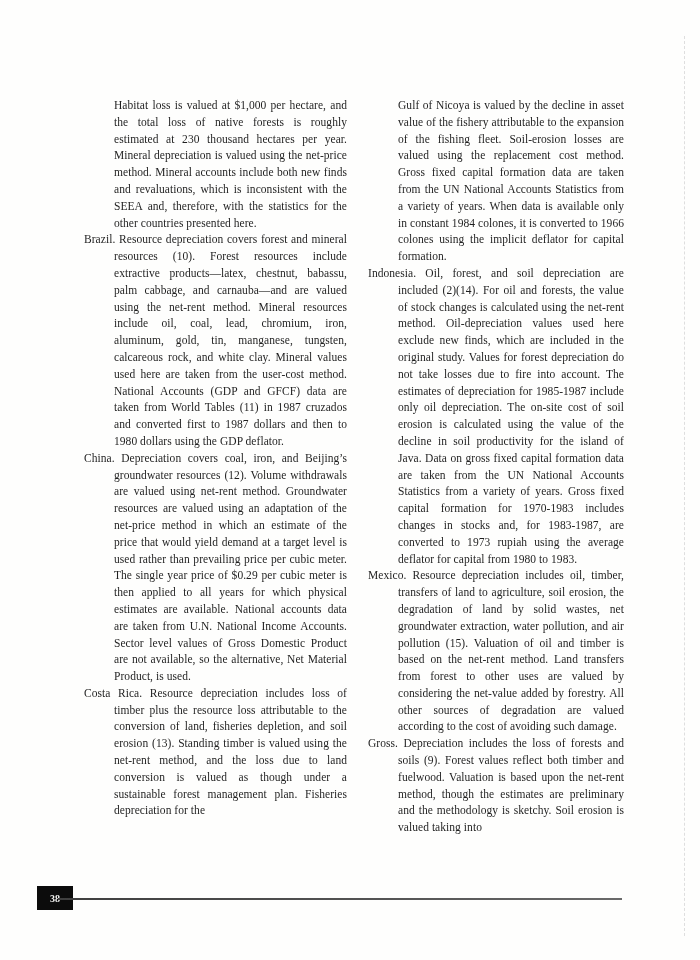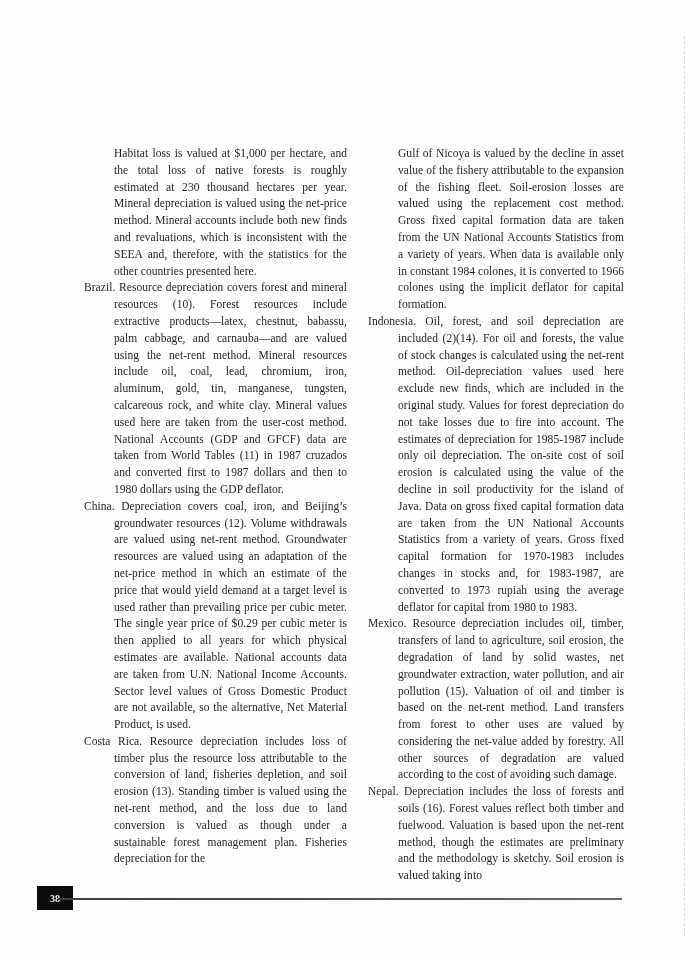--- a/index.html
+++ b/index.html
@@ -4,21 +4,21 @@
 <style>
   * { margin: 0; padding: 0; box-sizing: border-box; }
   html, body { width: 700px; height: 960px; }
   body {
     position: relative;
     background: #fefefd;
     font-family: "Liberation Serif", serif;
     color: #1f1f1f;
     overflow: hidden;
   }
-  .column { position: absolute; top: 97px; margin-top: 48px; }
+  .column { position: absolute; top: 97px; }
   .col-left  { left: 84px;  width: 263px; }
   .col-right { left: 368px; width: 256px; }
   p.entry {
     font-size: 11.5px;
     line-height: 16.8px;
     text-align: justify;
     padding-left: 30px;
     text-indent: -30px;
     letter-spacing: 0.05px;
   }
@@ -56,20 +56,20 @@
 <div class="column col-left">
     <p class="entry continuation"><span>Habitat loss is valued at $1,000 per hectare, and the total loss of native forests is roughly estimated at 230 thousand hectares per year. Mineral depreciation is valued using the net-price method. Mineral accounts include both new finds and revaluations, which is inconsistent with the SEEA and, therefore, with the statistics for the other countries presented here.</span></p>
     <p class="entry"><span class="country-label">Brazil</span><span>. Resource depreciation covers forest and mineral resources (10). Forest resources include extractive products—latex, chestnut, babassu, palm cabbage, and carnauba—and are valued using the net-rent method. Mineral resources include oil, coal, lead, chromium, iron, aluminum, gold, tin, manganese, tungsten, calcareous rock, and white clay. Mineral values used here are taken from the user-cost method. National Accounts (GDP and GFCF) data are taken from World Tables (11) in 1987 cruzados and converted first to 1987 dollars and then to 1980 dollars using the GDP deflator.</span></p>
     <p class="entry"><span class="country-label">China</span><span>. Depreciation covers coal, iron, and Beijing’s groundwater resources (12). Volume withdrawals are valued using net-rent method. Groundwater resources are valued using an adaptation of the net-price method in which an estimate of the price that would yield demand at a target level is used rather than prevailing price per cubic meter. The single year price of $0.29 per cubic meter is then applied to all years for which physical estimates are available. National accounts data are taken from U.N. National Income Accounts. Sector level values of Gross Domestic Product are not available, so the alternative, Net Material Product, is used.</span></p>
     <p class="entry"><span class="country-label">Costa Rica</span><span>. Resource depreciation includes loss of timber plus the resource loss attributable to the conversion of land, fisheries depletion, and soil erosion (13). Standing timber is valued using the net-rent method, and the loss due to land conversion is valued as though under a sustainable forest management plan. Fisheries depreciation for the</span></p>
   </div>
 <div class="column col-right">
     <p class="entry continuation"><span>Gulf of Nicoya is valued by the decline in asset value of the fishery attributable to the expansion of the fishing fleet. Soil-erosion losses are valued using the replacement cost method. Gross fixed capital formation data are taken from the UN </span><span class="seg-italic">National Accounts Statistics</span><span> from a variety of years. When data is available only in constant 1984 colones, it is converted to 1966 colones using the implicit deflator for capital formation.</span></p>
     <p class="entry"><span class="country-label">Indonesia</span><span>. Oil, forest, and soil depreciation are included (2)(14). For oil and forests, the value of stock changes is calculated using the net-rent method. Oil-depreciation values used here exclude new finds, which are included in the original study. Values for forest depreciation do not take losses due to fire into account. The estimates of depreciation for 1985-1987 include only oil depreciation. The on-site cost of soil erosion is calculated using the value of the decline in soil productivity for the island of Java. Data on gross fixed capital formation data are taken from the UN </span><span class="seg-italic">National Accounts Statistics</span><span> from a variety of years. Gross fixed capital formation for 1970-1983 includes changes in stocks and, for 1983-1987, are converted to 1973 rupiah using the average deflator for capital from 1980 to 1983.</span></p>
     <p class="entry"><span class="country-label">Mexico</span><span>. Resource depreciation includes oil, timber, transfers of land to agriculture, soil erosion, the degradation of land by solid wastes, net groundwater extraction, water pollution, and air pollution (15). Valuation of oil and timber is based on the net-rent method. Land transfers from forest to other uses are valued by considering the net-value added by forestry. All other sources of degradation are valued according to the cost of avoiding such damage.</span></p>
-    <p class="entry"><span class="country-label">Nepal</span><span>. Depreciation includes the loss of forests and soils (16). Forest values reflect both timber and fuelwood. Valuation is based upon the net-rent method, though the estimates are preliminary and the methodology is sketchy. Soil erosion is valued taking into</span></p>
+    <p class="entry"><span class="country-label">Gross</span><span>. Depreciation includes the loss of forests and soils (9). Forest values reflect both timber and fuelwood. Valuation is based upon the net-rent method, though the estimates are preliminary and the methodology is sketchy. Soil erosion is valued taking into</span></p>
   </div>
 
 <div class="page-badge">
   <span>38</span>
 </div>
 <div class="footer-rule"></div>
 <div class="scan-edge"></div>
 
 </body></html>

